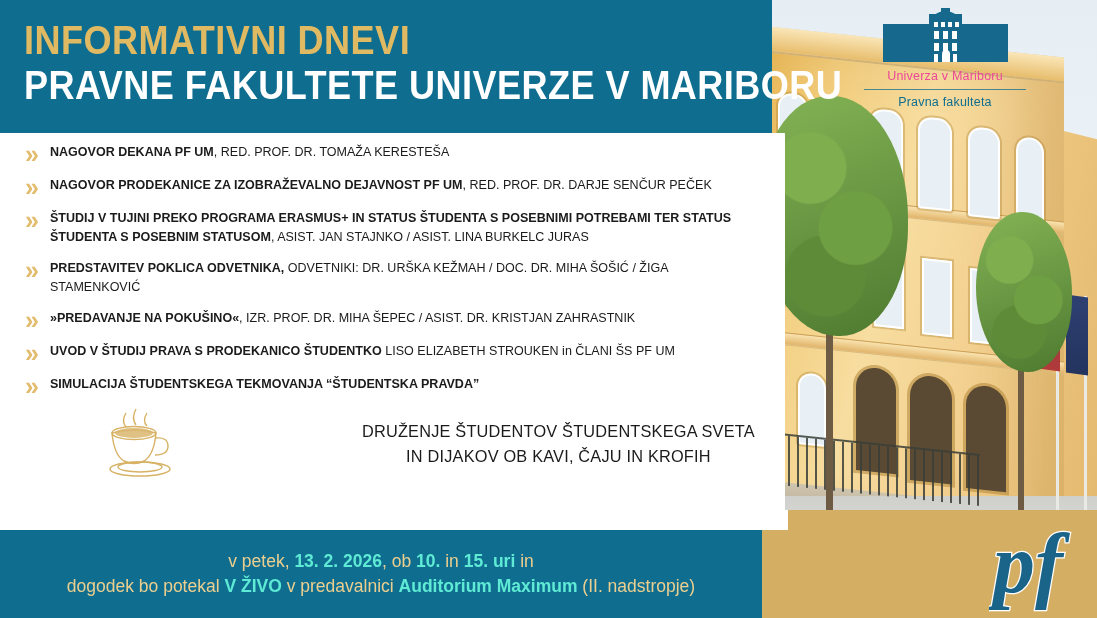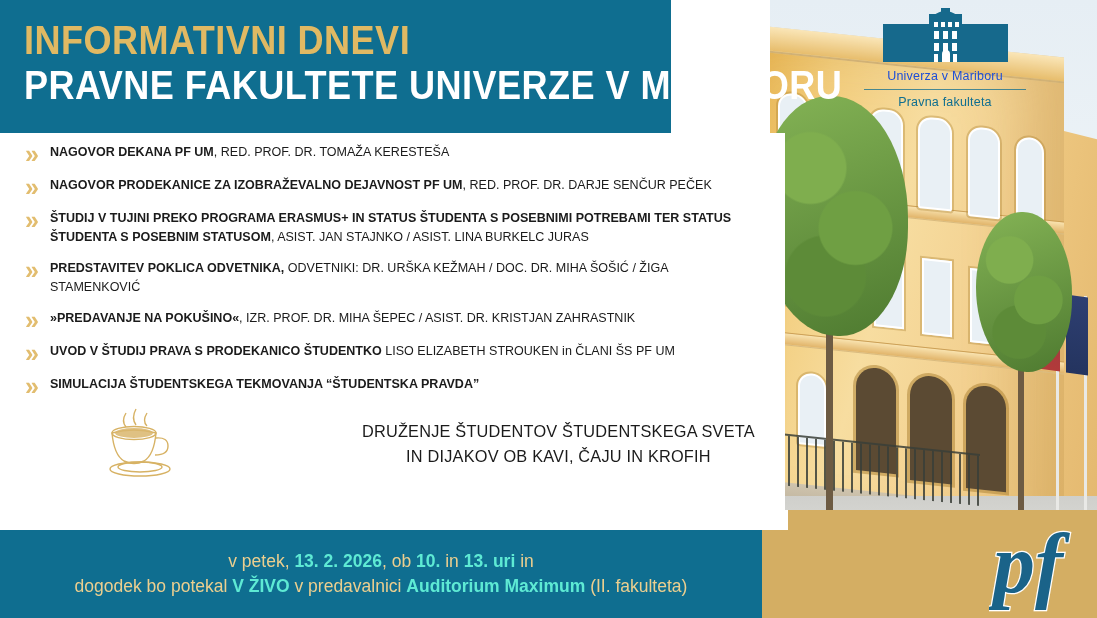--- a/index.html
+++ b/index.html
@@ -98,30 +98,30 @@
     transform:skewY(8deg);
   }
   .flag.red{ background:linear-gradient(180deg,#8f3b47,#b23a3a); }
 
   
   .logo{
     position:absolute; left:855px; top:8px; width:180px; text-align:center; z-index:6;
   }
   .logo-mark{ width:125px; height:58px; margin:0 auto; display:block; }
   .logo-name{
-    font-size:12.5px; color:#1d4ed8; letter-spacing:.2px; margin-top:3px;
+    font-size:12.5px; color:#ec4899; letter-spacing:.2px; margin-top:3px;
   }
   .logo-rule{
     width:162px; height:1px; background:#0f6e90; opacity:.75; margin:6px auto 5px;
   }
   .logo-sub{ font-size:12.5px; color:#0f6e90; letter-spacing:.2px; }
 
   
   .header{
-    position:absolute; left:0; top:0; width:671px; height:133px;
+    position:absolute; left:0; top:0; width:772px; height:133px;
     background:#0f6e90; z-index:4;
   }
   .title-wrap{ position:absolute; left:24px; top:18px; }
   .title-1{
     font-size:41px; line-height:44px; font-weight:bold; color:#e0b963;
     letter-spacing:.5px; transform:scaleX(.88); transform-origin:left center;
     white-space:nowrap;
   }
   .title-2{
     font-size:41px; line-height:46px; font-weight:bold; color:#ffffff;
@@ -321,22 +321,22 @@
       <ellipse cx="34" cy="26" rx="19" ry="5" fill="#d9b66d" opacity=".85"></ellipse>
     </svg>
     <div class="coffee-txt">
       <div>DRUŽENJE ŠTUDENTOV ŠTUDENTSKEGA SVETA</div>
       <div>IN DIJAKOV OB KAVI, ČAJU IN KROFIH</div>
     </div>
   </div>
 </div>
 
 <div class="footer-teal">
-  <div class="fline"><span>v petek, </span><b>13. 2. 2026</b><span>, ob </span><b>10.</b><span> in </span><b>13. uri</b><span> in</span></div>
-  <div class="fline"><span>dogodek bo potekal </span><b>V ŽIVO</b><span> v predavalnici </span><b>Auditorium Maximum</b><span> (II. fakulteta)</span></div>
+  <div class="fline"><span>v petek, </span><b>13. 2. 2026</b><span>, ob </span><b>10.</b><span> in </span><b>15. uri</b><span> in</span></div>
+  <div class="fline"><span>dogodek bo potekal </span><b>V ŽIVO</b><span> v predavalnici </span><b>Auditorium Maximum</b><span> (II. nadstropje)</span></div>
 </div>
 
 <div class="footer-gold">
   <svg class="pf" viewBox="0 0 90 92">
     <text x="4" y="72" font-family="Liberation Serif, serif" font-style="italic" font-weight="bold" font-size="84" fill="#1a6389" stroke="#ffffff" stroke-width="2.5" paint-order="stroke">pf</text>
   </svg>
 </div>
 <div class="footer-gold-notch"></div>
 
 </body></html>

